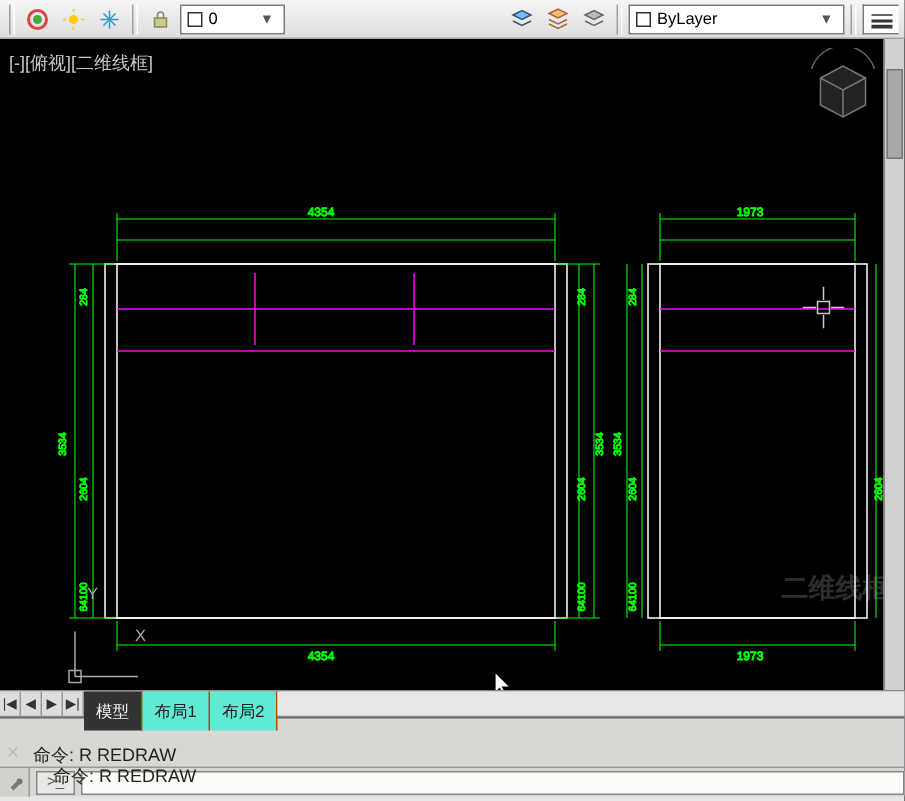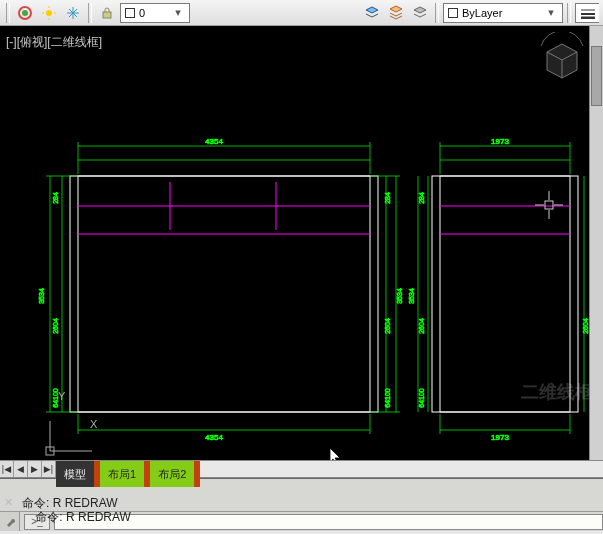--- a/index.html
+++ b/index.html
@@ -45,23 +45,23 @@
 .cursor-arrow { position:absolute; left:328px; bottom:-6px; pointer-events:none; }
 .tabs-row {
   height: 18px;
   background: #e0e0e0;
   display: flex;
   align-items: stretch;
   border-top: 1px solid #888;
   border-bottom: 1px solid #888;
 }
 .tab-nav { width: 14px; display:flex; align-items:center; justify-content:center; background:#ddd; border-right:1px solid #999; font-size:9px; color:#333; cursor:pointer;}
-.tab { padding: 13px 8px; border-right: 6px solid #c2410c; font-size: 11px; cursor:pointer; display:flex; align-items:center; }
+.tab { padding: 13px 8px; border-right: 1px solid #c2410c; font-size: 11px; cursor:pointer; display:flex; align-items:center; }
 .tab.active { background: #333; color: #eee; }
-.tab.inactive { background: #84cc16; color: #222; }
+.tab.inactive { background: #5eead4; color: #222; }
 .tabs-rest { flex:1; background:#e8e8e8; }
 .cmd-panel { background: #d7d7d3; border-top: 1px solid #666; }
 .cmd-hist { padding: 1px 6px 0 22px; font-size: 12px; color: #222; line-height: 15px; height:16px; white-space: pre; }
 .cmd-input-row { display:flex; align-items:center; height: 20px; border-top:1px solid #999; }
 .cmd-left { width:20px; height:100%; display:flex; align-items:center; justify-content:center; background:#d0d0cc; border-right:1px solid #999;}
 .cmd-box { flex:0 0 26px; height:16px; margin:0 4px; background:#e8e8e4; border:1px solid #888; display:flex; align-items:center; justify-content:center; font-size:10px; color:#555;}
 .cmd-entry { flex:1; height:16px; background:#fcfcf8; border:1px solid #888; }
 .close-x { position:absolute; left:4px; color:#bbb; font-size:11px; }
 .watermark {
   position:absolute; right:10px; bottom:56px;
@@ -132,21 +132,21 @@
         <path d="M2 11 L8 14 L14 11" fill="none" stroke="#a63"></path>
       </svg>
   </div>
   <div class="tb-btn">
     <svg width="16" height="16">
         <path d="M2 5 L8 2 L14 5 L8 8 Z" fill="#bbb" stroke="#666"></path>
         <path d="M2 9 L8 12 L14 9" fill="none" stroke="#666"></path>
       </svg>
   </div>
   <div class="toolbar-sep"></div>
-  <div class="tb-combo" style="width:120px">
+  <div class="tb-combo" style="width:144px">
     <span style="width:10px;height:10px;background:#fff;border:1px solid #333;margin-right:4px"></span>
     <span>ByLayer</span>
     <span style="flex:1"></span>
     <span class="tb-combo-drop">▾</span>
   </div>
   <div class="toolbar-sep"></div>
   <div class="tb-combo" style="width:24px;border-right:none">
     <svg width="18" height="12">
         <line x1="1" y1="3" x2="17" y2="3" stroke="#333" stroke-width="1"></line>
         <line x1="1" y1="7" x2="17" y2="7" stroke="#333" stroke-width="2"></line>

